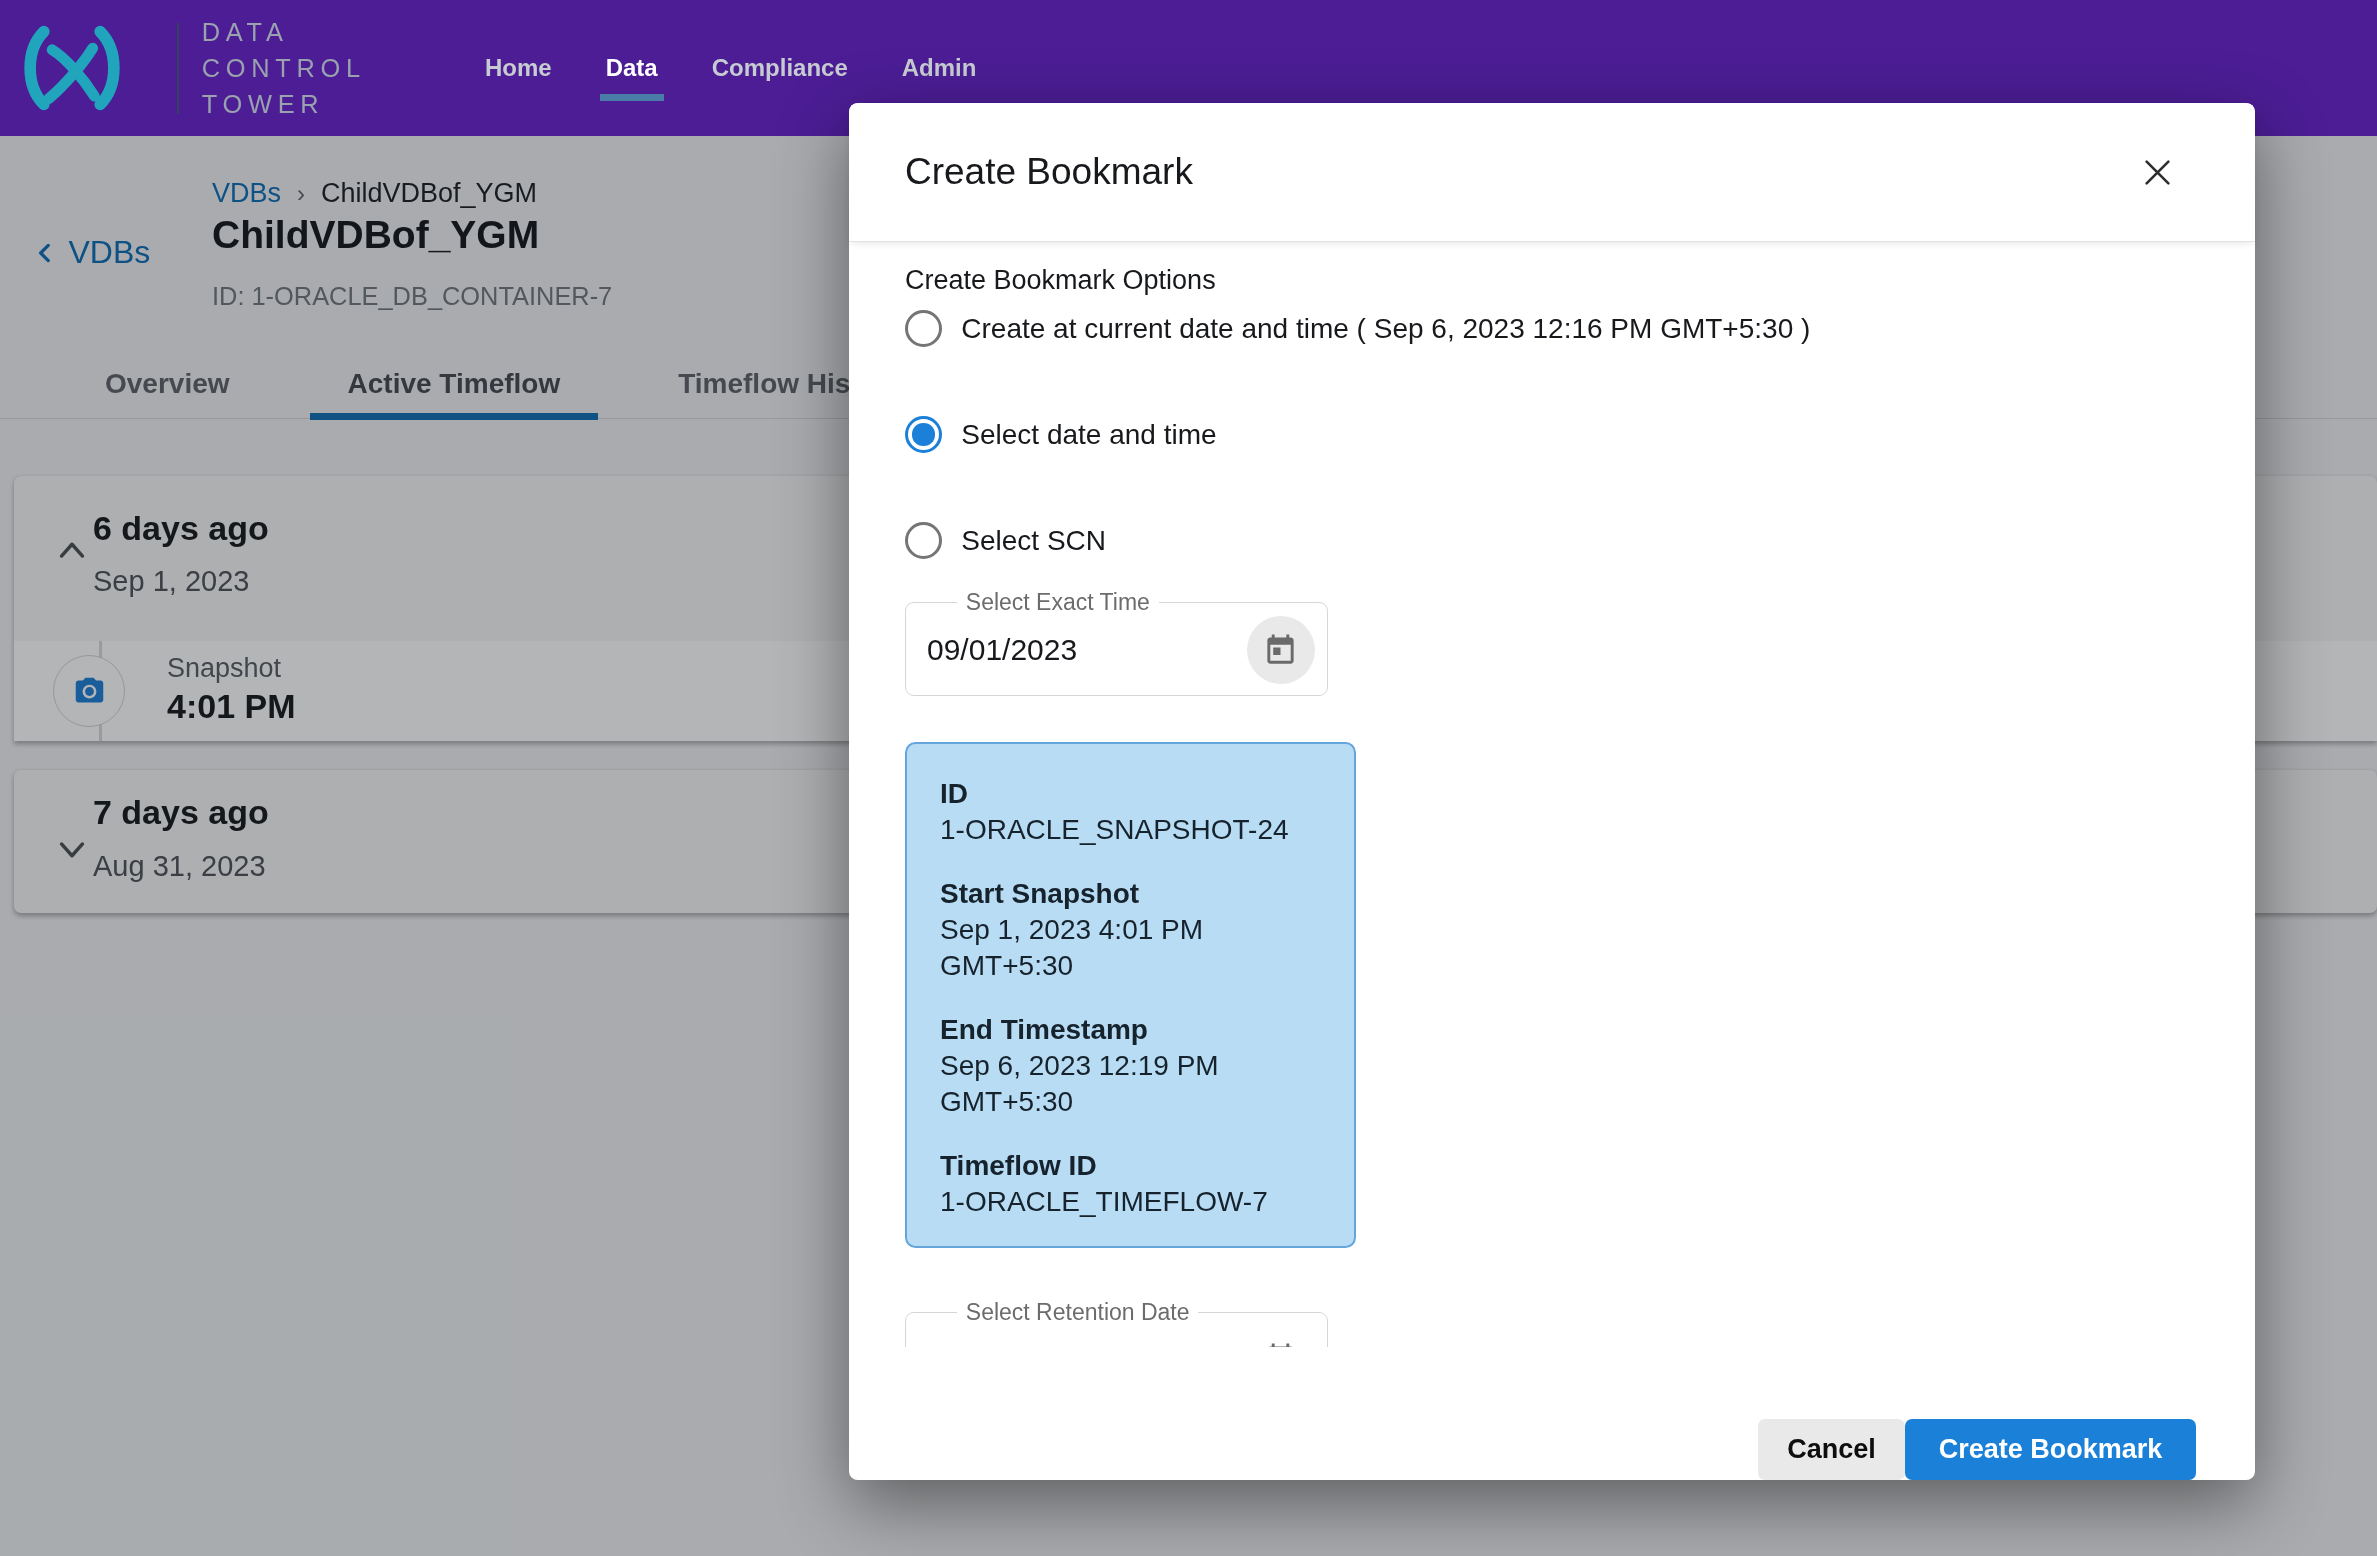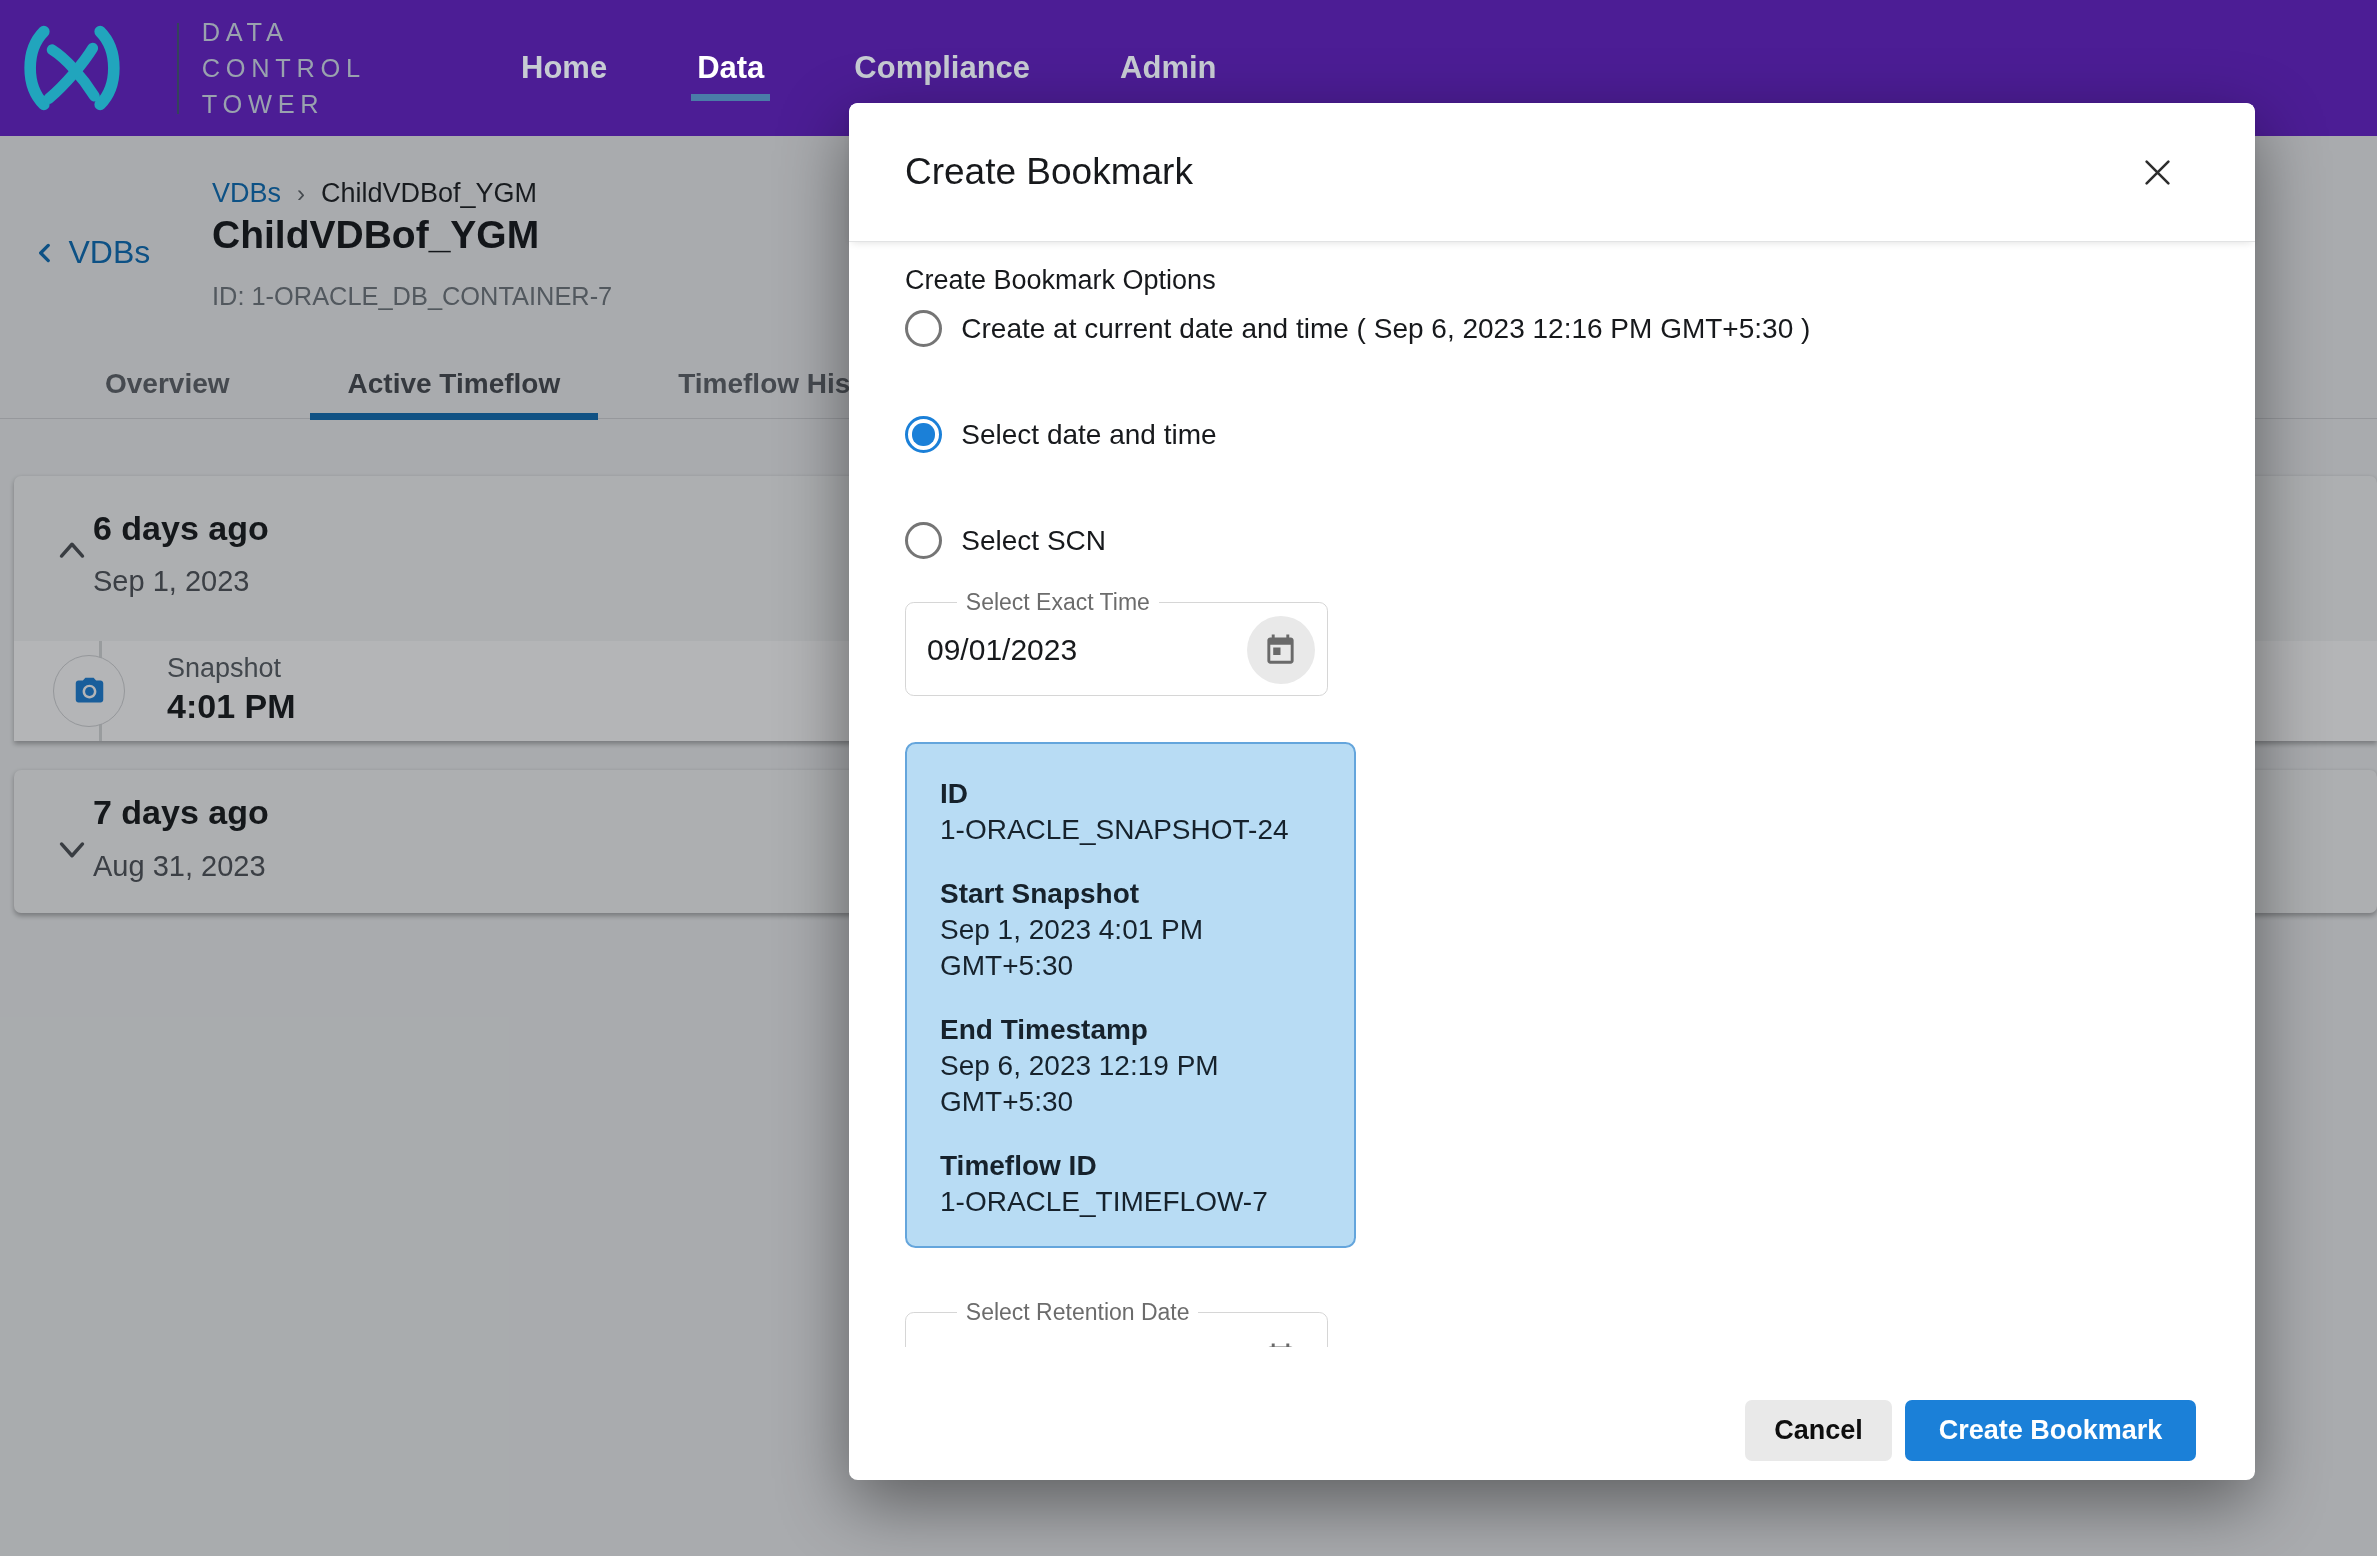--- a/index.html
+++ b/index.html
@@ -6,21 +6,21 @@
   html,body { background:#3a3d41; }
   body { font-family:"Liberation Sans","DejaVu Sans",sans-serif; }
   .stage { position:relative; width:2377px; height:1557px; background:#eff1f2; overflow:hidden; }
 
   
   .topnav { position:absolute; top:0; left:0; right:0; height:136px; background:#4c1d95; z-index:5; display:flex; align-items:center; }
   .logo-mark { margin-left:14px; width:116px; height:100px; flex:0 0 auto; }
   .brand-divider { width:1.8px; height:91px; background:#34425c; margin-left:47px; flex:0 0 auto; }
   .brand-text { margin-left:23px; font-size:25.4px; letter-spacing:5.7px; color:#99a2ae; line-height:36px; font-weight:400; }
   .nav-items { position:absolute; left:485px; top:0; height:100%; display:flex; gap:54px; align-items:stretch; }
-  .nav-item { font-size:31px; font-weight:700; color:#c7ccd3; position:relative; display:flex; align-items:center; cursor:pointer;margin-left:36px; }
+  .nav-item { font-size:24px; font-weight:700; color:#c7ccd3; position:relative; display:flex; align-items:center; cursor:pointer; }
   .nav-item.active { color:#ffffff; }
   .nav-item.active::after { content:""; position:absolute; left:-6.1px; right:-6.1px; bottom:35px; height:7px; background:#4a7ca8; }
 
   
   .page { position:absolute; top:136px; left:0; right:0; bottom:0; background:#eff1f2; }
   .back-link { position:absolute; left:32px; top:98px; display:flex; align-items:center; gap:10.5px; color:#0a6cb5; font-size:32px; cursor:pointer; }
   .crumb-row { position:absolute; left:212px; top:42px; display:flex; gap:16px; font-size:27px; align-items:center; }
   .crumb-root { color:#0a6cb5; cursor:pointer; }
   .crumb-sep { color:#5e6368; font-size:24px; }
   .crumb-cur { color:#1a1d20; }
@@ -68,21 +68,21 @@
   .field-value { font-size:30px; color:#17191c; flex:1 1 auto; }
   .icon-btn { width:68px; height:68px; border-radius:50%; display:flex; align-items:center; justify-content:center; cursor:pointer; flex:0 0 auto; }
   .icon-btn.bg { background:#e9e9e9; }
 
   .info-box { margin-top:46px; width:451px; background:#b8dcf4; border:2.6px solid #64a5dc; border-radius:10.5px; padding:32px 24.6px 26px 33px; color:#16222c; }
   .info-field { margin-bottom:28px; }
   .info-field:last-child { margin-bottom:0; }
   .info-label { font-size:28px; font-weight:700; line-height:36px; }
   .info-val { font-size:28px; line-height:36px; }
 
-  .m-foot { flex:0 0 133px; display:flex; align-items:center; justify-content:flex-end; gap:13px; padding:33px 59px 0 0; }
+  .m-foot { flex:0 0 133px; display:flex; align-items:flex-end; justify-content:flex-end; padding:33px 59px 0 0; }
   .btn { height:61px; border:none; border-radius:7px; font-size:27px; font-weight:700; display:flex; align-items:center; justify-content:center; cursor:pointer; font-family:inherit; }
   .btn-cancel { width:147px; background:#e9e9e9; color:#0e0e0e; }
   .btn-primary { width:291px; background:#1b80d8; color:#ffffff; }
 </style>
 </head>
 <body>
 
 <div class="stage">
 
   <div class="topnav">

